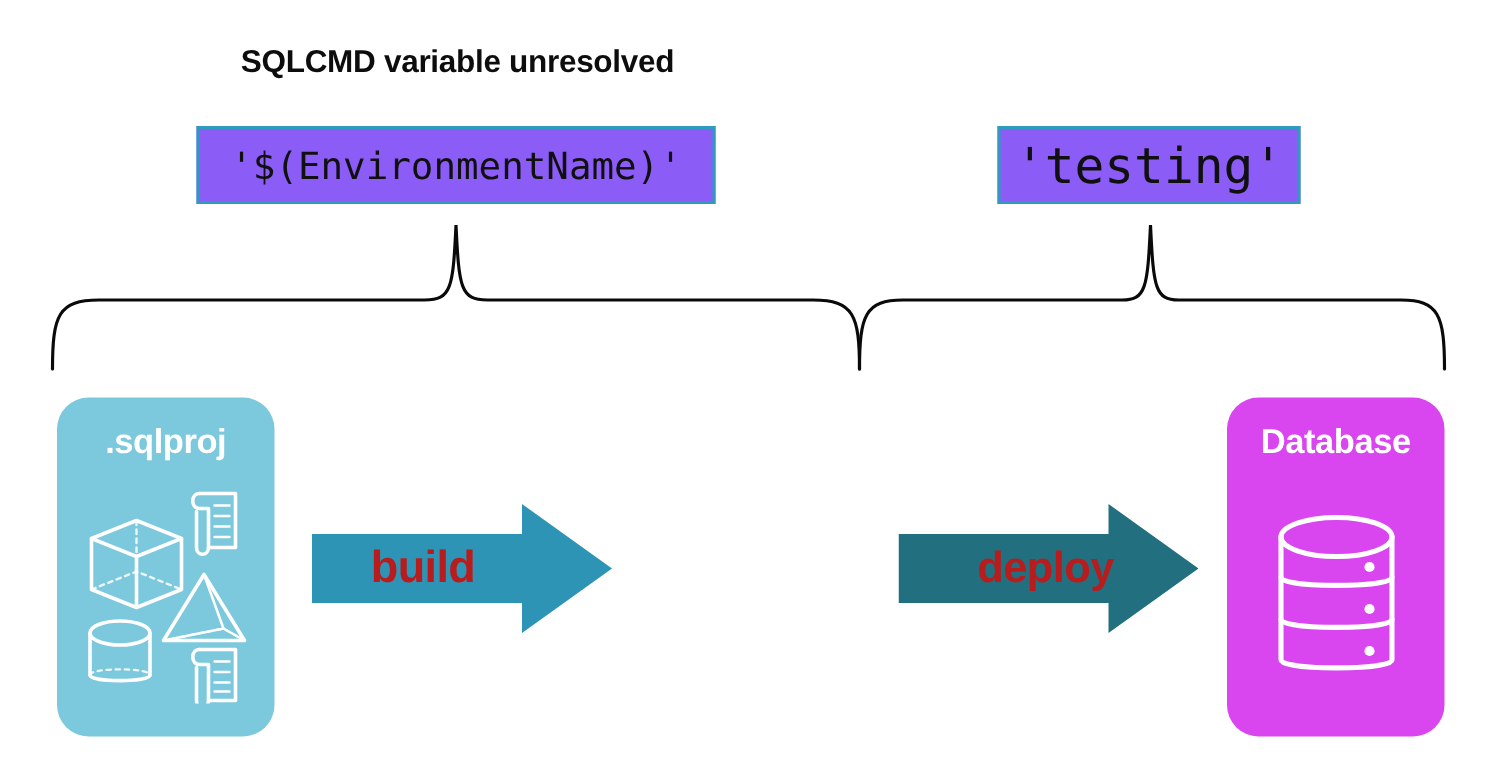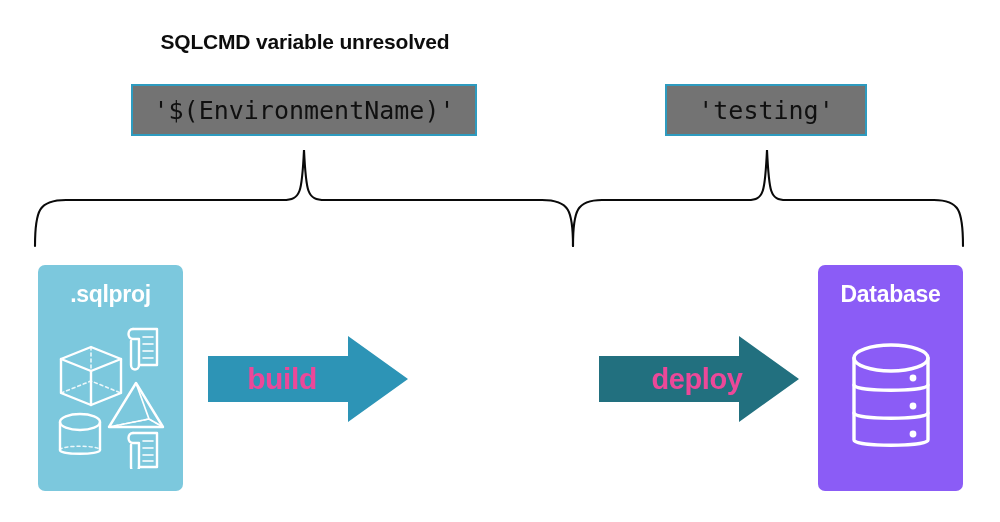--- a/index.html
+++ b/index.html
@@ -31,50 +31,50 @@
     white-space: nowrap;
     text-align: center;
   }
   #label-left  { left: 35px;  width: 540px; top: 30px; }
   #label-right { left: 573px; width: 390px; top: 30px; }
 
   
   .code-box {
     position: absolute;
     border: 2px solid #2e9bbf;
-    background: #737373;
+    background: #8b5cf6;
     box-sizing: border-box;
     display: flex;
     align-items: center;
     justify-content: center;
     font-family: "DejaVu Sans Mono", "Liberation Mono", monospace;
     color: #101010;
     white-space: nowrap;
   }
   #code-left {
     left: 131px; top: 84px;
     width: 346px; height: 52px;
     font-size: 25px;
   }
   #code-right {
     left: 665px; top: 84px;
     width: 202px; height: 52px;
-    font-size: 25px;
+    font-size: 33px;
   }
 
   
   .brace-wrap { position: absolute; }
   #brace-left  { left: 30px;  top: 148px; width: 548px; height: 100px; }
   #brace-right { left: 568px; top: 148px; width: 400px; height: 100px; }
   .brace-wrap svg { display: block; width: 100%; height: 100%; }
 
   
   .card {
     position: absolute;
-    border-radius: 7px;
+    border-radius: 21px;
     box-sizing: border-box;
   }
   .card-title {
     position: absolute;
     left: 0; right: 0;
     top: 16px;
     text-align: center;
     color: #ffffff;
     font-weight: bold;
     font-size: 23px;
@@ -106,21 +106,21 @@
   .arrow svg { display: block; }
   .arrow-label {
     position: absolute;
     left: 0;
     top: 0;
     width: 74%;
     height: 100%;
     display: flex;
     align-items: center;
     justify-content: center;
-    color: #ec4899;
+    color: #b91c1c;
     font-weight: bold;
     font-size: 30px;
     letter-spacing: -0.4px;
     pointer-events: none;
     text-align: center;
   }
   #arrow-build  { left: 208px; top: 336px; width: 200px; height: 86px; }
   #arrow-deploy { left: 599px; top: 336px; width: 200px; height: 86px; }
   #arrow-deploy .arrow-label { font-size: 29px; margin-left: 24px; }
 </style>
@@ -191,21 +191,21 @@
   </div>
 
 
   <div class="arrow" id="arrow-deploy">
     <svg width="200" height="86" viewBox="0 0 200 86">
       <path d="M0 20 L140 20 L140 0 L200 43 L140 86 L140 66 L0 66 Z" fill="#22707f"></path>
     </svg>
     <div class="arrow-label">deploy</div>
   </div>
 
-  <div class="card" id="card-database" style="background:#8b5cf6">
+  <div class="card" id="card-database" style="background:#d946ef">
     <div class="card-title">Database</div>
     <div class="card-icon">
       <svg width="96" height="124" viewBox="0 0 96 124">
         <g fill="none" stroke="#ffffff" stroke-width="3.4" stroke-linejoin="round" stroke-linecap="round">
           <ellipse cx="48" cy="18" rx="37" ry="13"></ellipse>
           <path d="M11 18 L11 100 C11 107, 85 107, 85 100 L85 18"></path>
           <path d="M11 45 C11 52, 85 52, 85 45"></path>
           <path d="M11 73 C11 80, 85 80, 85 73"></path>
         </g>
         <circle cx="70" cy="38" r="3.4" fill="#ffffff"></circle>

